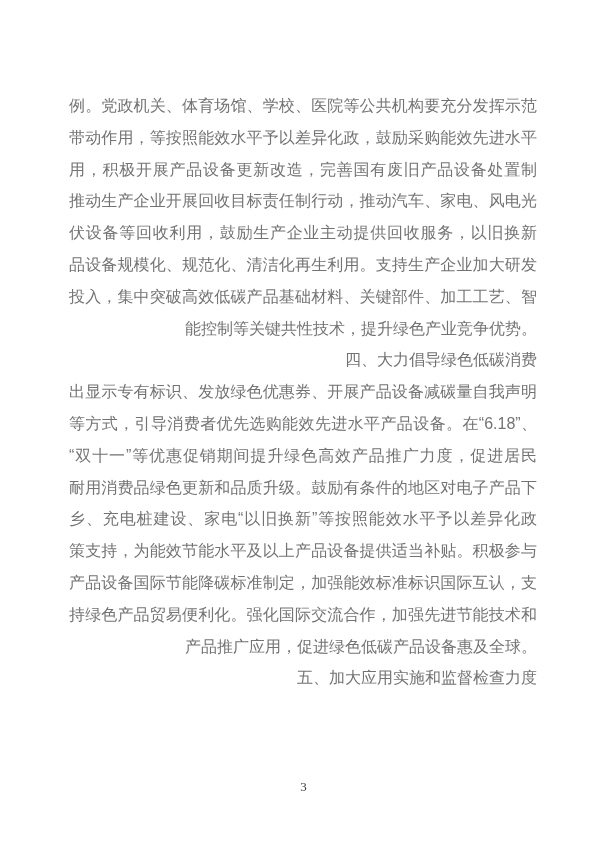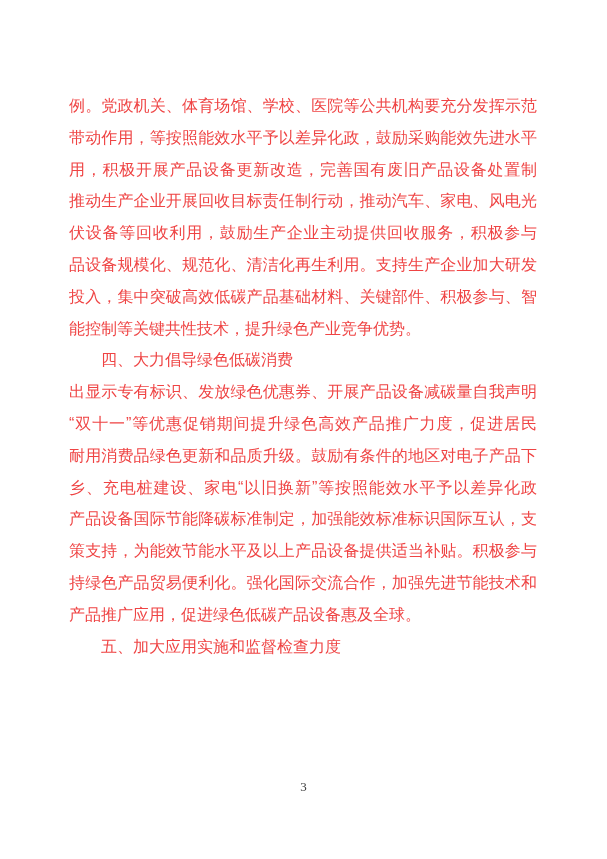--- a/index.html
+++ b/index.html
@@ -13,29 +13,29 @@
     height: 859px;
     background: #ffffff;
     overflow: hidden;
     font-family: "Liberation Sans", sans-serif;
   }
   .text-block {
     position: absolute;
     left: 69px;
     top: 90px;
     width: 468px;
-    color: #ef4444;
+    color: #737373;
     font-size: 16px;
   }
   .line {
     height: 31.8px;
     line-height: 31.8px;
     overflow: hidden;
     word-break: break-all;
-    text-align: left;
+    text-align: right;
   }
   
   .line.j {
     text-align: justify;
     text-align-last: justify;
   }
   
   .line.ind, .line.hd {
     text-indent: 2em;
     font-family: Liberation Serif, serif;
@@ -53,29 +53,30 @@
 </style>
 </head>
 <body>
 
 <div class="page">
   <div class="text-block">
     <div class="line j">例。党政机关、体育场馆、学校、医院等公共机构要充分发挥示范</div>
     <div class="line j">带动作用，等按照能效水平予以差异化政，鼓励采购能效先进水平产</div>
     <div class="line j">用，积极开展产品设备更新改造，完善国有废旧产品设备处置制度。</div>
     <div class="line j">推动生产企业开展回收目标责任制行动，推动汽车、家电、风电光</div>
-    <div class="line j">伏设备等回收利用，鼓励生产企业主动提供回收服务，积极参与</div>
+    <div class="line j">伏设备等回收利用，鼓励生产企业主动提供回收服务，以旧换新</div>
     <div class="line j">品设备规模化、规范化、清洁化再生利用。支持生产企业加大研发</div>
-    <div class="line j">投入，集中突破高效低碳产品基础材料、关键部件、积极参与、智</div>
+    <div class="line j">投入，集中突破高效低碳产品基础材料、关键部件、加工工艺、智</div>
     <div class="line">能控制等关键共性技术，提升绿色产业竞争优势。</div>
     <div class="line hd">四、大力倡导绿色低碳消费</div>
     <div class="line j">出显示专有标识、发放绿色优惠券、开展产品设备减碳量自我声明</div>
+    <div class="line j">等方式，引导消费者优先选购能效先进水平产品设备。在“6.18”、</div>
     <div class="line j">“双十一”等优惠促销期间提升绿色高效产品推广力度，促进居民</div>
     <div class="line j">耐用消费品绿色更新和品质升级。鼓励有条件的地区对电子产品下</div>
     <div class="line j">乡、充电桩建设、家电“以旧换新”等按照能效水平予以差异化政</div>
+    <div class="line j">策支持，为能效节能水平及以上产品设备提供适当补贴。积极参与</div>
     <div class="line j">产品设备国际节能降碳标准制定，加强能效标准标识国际互认，支</div>
-    <div class="line j">策支持，为能效节能水平及以上产品设备提供适当补贴。积极参与</div>
     <div class="line j">持绿色产品贸易便利化。强化国际交流合作，加强先进节能技术和</div>
     <div class="line">产品推广应用，促进绿色低碳产品设备惠及全球。</div>
     <div class="line hd">五、加大应用实施和监督检查力度</div>
   </div>
   <div class="page-num">3</div>
 </div>
 
 </body></html>

